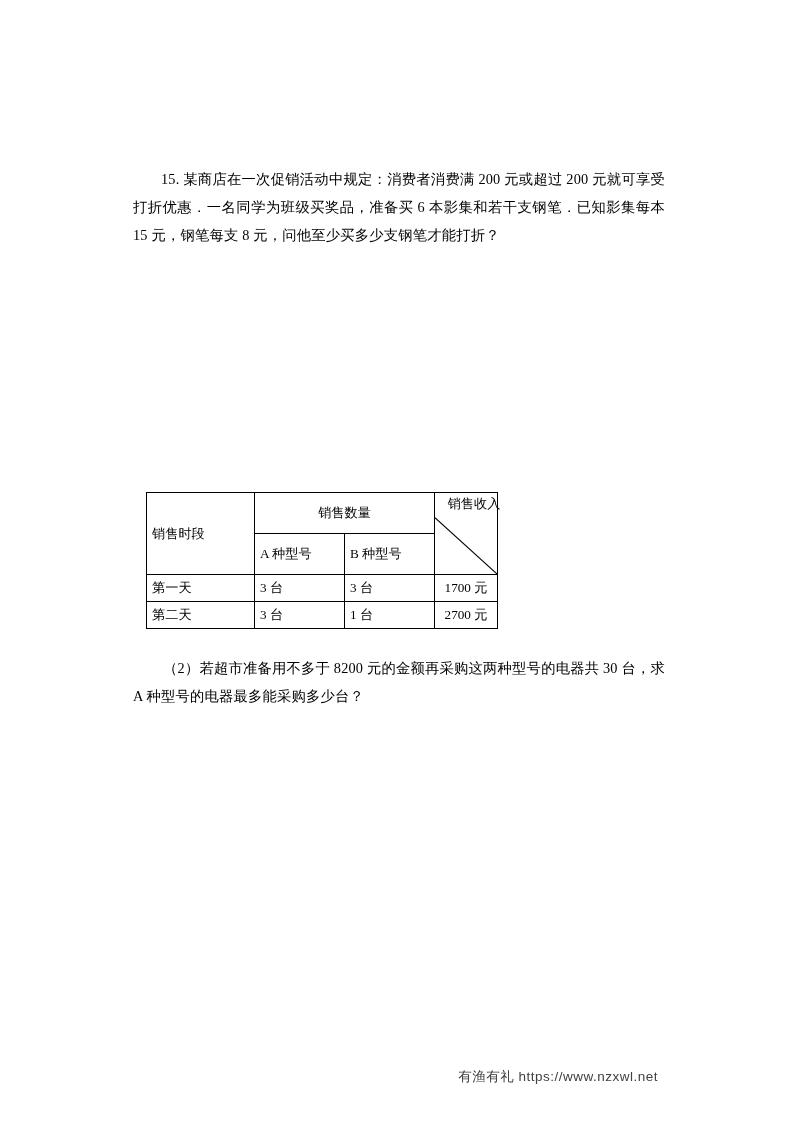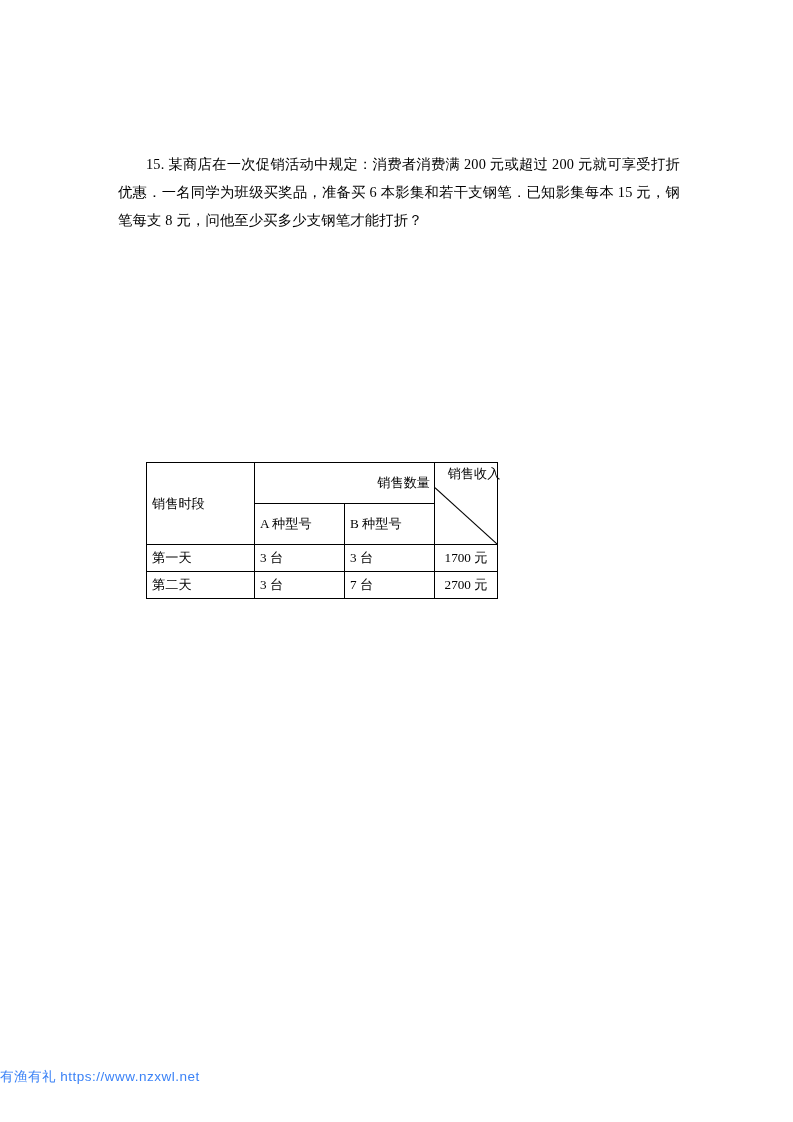--- a/index.html
+++ b/index.html
@@ -24,21 +24,21 @@
   .content {
     position: absolute;
     left: 118px;
     top: 150px;
     width: 562px;
   }
   .para {
     font-size: 14.3px;
     line-height: 28px;
     text-align: justify;
-    margin: 0;
+    margin: 15px;
     letter-spacing: 0.2px;
   }
   .indent1 {
     text-indent: 28px;
   }
   .indent2 {
     text-indent: 30px;
   }
   .gap-big { height: 214px; }
   .gap-small { height: 10px; }
@@ -62,21 +62,21 @@
   .cell-period {
     width: 98px;
     height: 72px;
     vertical-align: middle !important;
     padding-left: 5px !important;
     margin-top: 44px;
   }
   .cell-qty {
     width: 162px;
     height: 36px;
-    text-align: right;
+    text-align: center;
   }
   .cell-income {
     width: 62px;
     height: 72px;
     text-align: center;
     padding: 0 !important;
     position: relative;
     vertical-align: top !important;
   }
   .income-inner {
@@ -113,23 +113,23 @@
   .cell-money {
     height: 22px;
     text-align: center;
   }
 
   .footer {
     position: absolute;
     left: 0;
     top: 1068px;
     width: 658px;
-    text-align: left;
+    text-align: right;
     font-size: 13.5px;
-    color: #3b82f6;
+    color: #404040;
     font-family: "Liberation Sans", sans-serif;
     letter-spacing: 0.5px;
   }
 </style>
 </head>
 <body>
 
 <div class="page">
 
   <div class="content">
@@ -160,27 +160,28 @@
         </tr>
         <tr>
           <td class="cell-day">第一天</td>
           <td class="cell-num">3 台</td>
           <td class="cell-num">3 台</td>
           <td class="cell-money">1700 元</td>
         </tr>
         <tr>
           <td class="cell-day">第二天</td>
           <td class="cell-num">3 台</td>
-          <td class="cell-num">7 台</td>
+          <td class="cell-num">1 台</td>
           <td class="cell-money">2700 元</td>
         </tr>
       </tbody>
         </table>
     </div>
 
     <div class="gap-small"></div>
 
+    <p class="para indent2">（2）若超市准备用不多于 8200 元的金额再采购这两种型号的电器共 30 台，求 A 种型号的电器最多能采购多少台？</p>
 
   </div>
 
   <div class="footer">有渔有礼 https://www.nzxwl.net</div>
 
 </div>
 
 </body></html>

